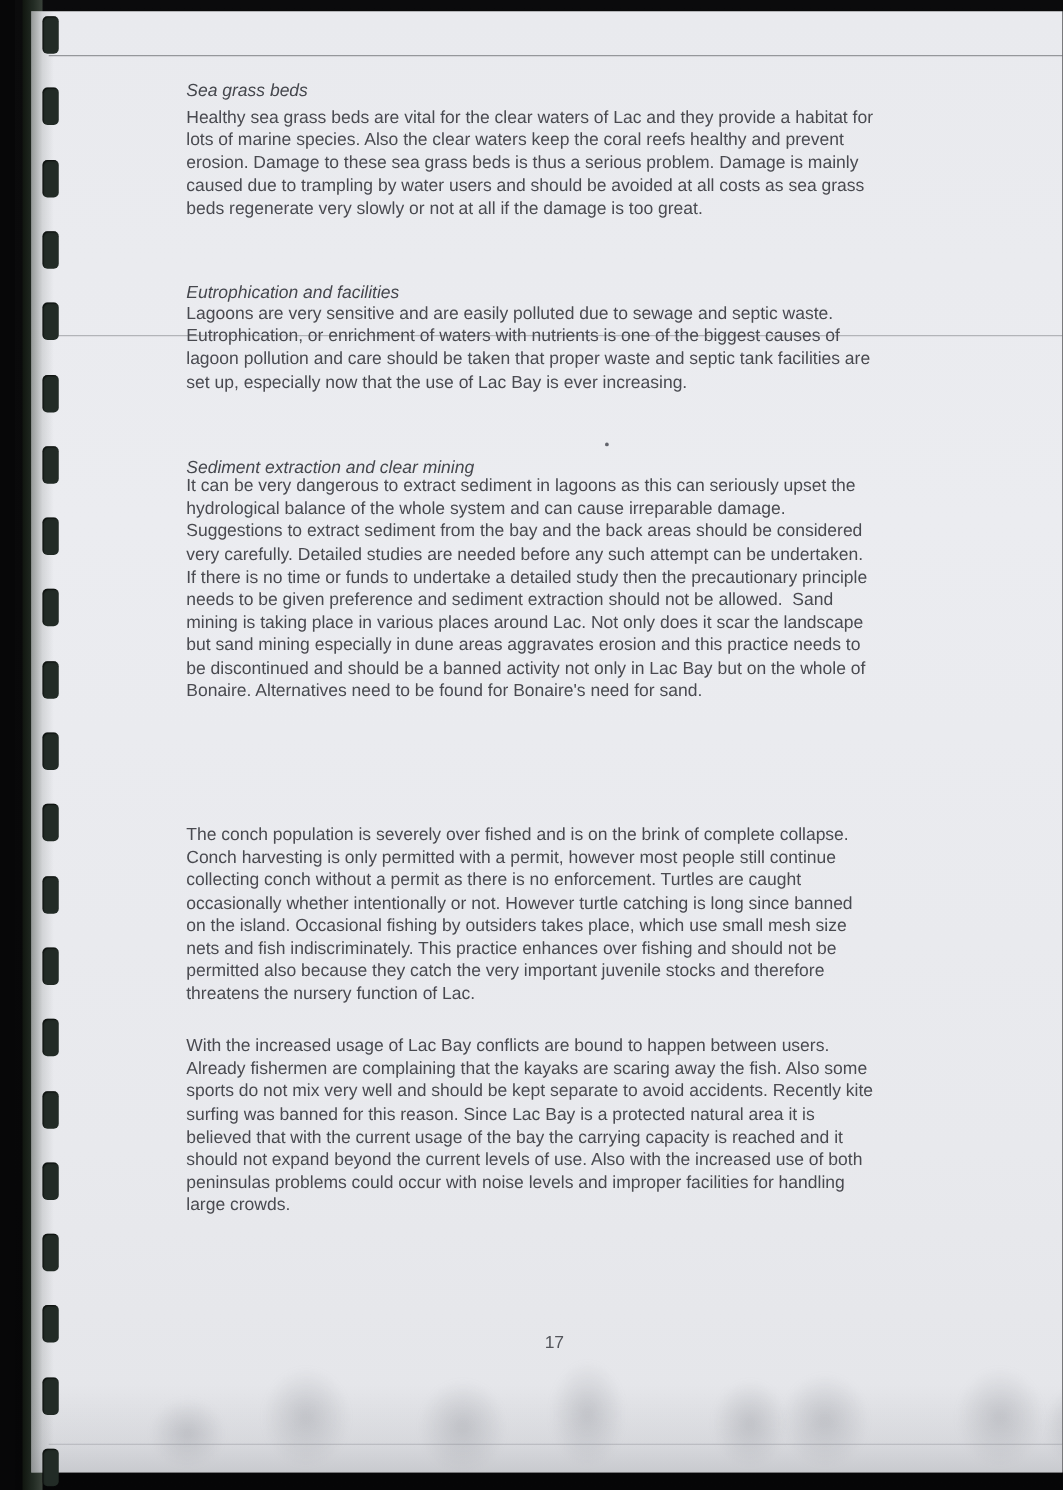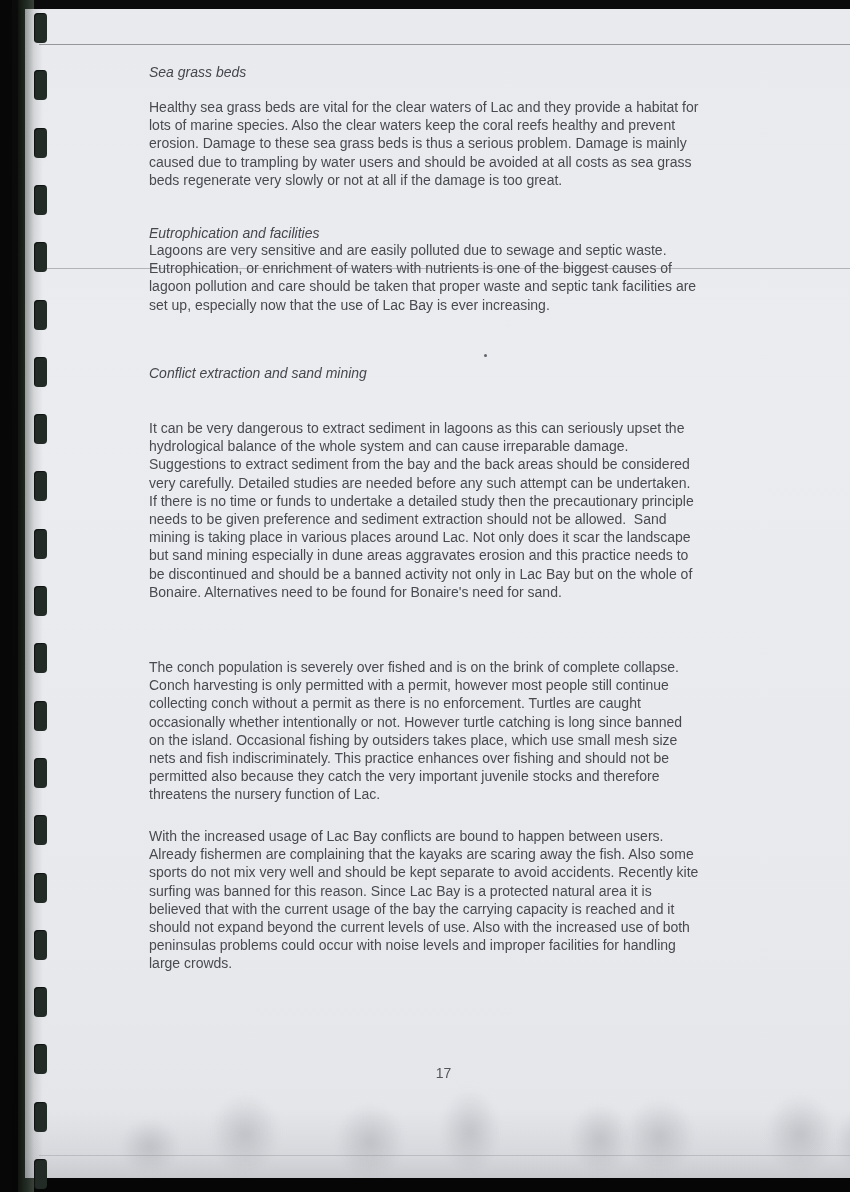--- a/index.html
+++ b/index.html
@@ -100,36 +100,36 @@
 
 <div class="scan-wrap">
   <div class="spine-shadow"></div>
 
   <div class="page">
     <div class="scanline l1"></div>
     <div class="scanline l2"></div>
     <div class="scanline l3"></div>
 
     <div class="heading" style="top:54px">Sea grass beds</div>
-    <div class="para" style="top:89px">Healthy sea grass beds are vital for the clear waters of Lac and they provide a habitat for
+    <div class="para" style="top:75px">Healthy sea grass beds are vital for the clear waters of Lac and they provide a habitat for
 lots of marine species. Also the clear waters keep the coral reefs healthy and prevent
 erosion. Damage to these sea grass beds is thus a serious problem. Damage is mainly
 caused due to trampling by water users and should be avoided at all costs as sea grass
 beds regenerate very slowly or not at all if the damage is too great.</div>
 
     <div class="heading" style="top:215px">Eutrophication and facilities</div>
     <div class="para" style="top:232px">Lagoons are very sensitive and are easily polluted due to sewage and septic waste.
 Eutrophication, or enrichment of waters with nutrients is one of the biggest causes of
 lagoon pollution and care should be taken that proper waste and septic tank facilities are
 set up, especially now that the use of Lac Bay is ever increasing.</div>
 
     <div class="speck" style="left:459px; top:345px"></div>
 
-    <div class="heading" style="top:355px">Conflict extraction and sand mining</div>
-    <div class="para" style="top:410px">It can be very dangerous to extract sediment in lagoons as this can seriously upset the
+    <div class="heading" style="top:355px">Sediment extraction and clear mining</div>
+    <div class="para" style="top:370px">It can be very dangerous to extract sediment in lagoons as this can seriously upset the
 hydrological balance of the whole system and can cause irreparable damage.
 Suggestions to extract sediment from the bay and the back areas should be considered
 very carefully. Detailed studies are needed before any such attempt can be undertaken.
 If there is no time or funds to undertake a detailed study then the precautionary principle
 needs to be given preference and sediment extraction should not be allowed.  Sand
 mining is taking place in various places around Lac. Not only does it scar the landscape
 but sand mining especially in dune areas aggravates erosion and this practice needs to
 be discontinued and should be a banned activity not only in Lac Bay but on the whole of
 Bonaire. Alternatives need to be found for Bonaire's need for sand.</div>
 

